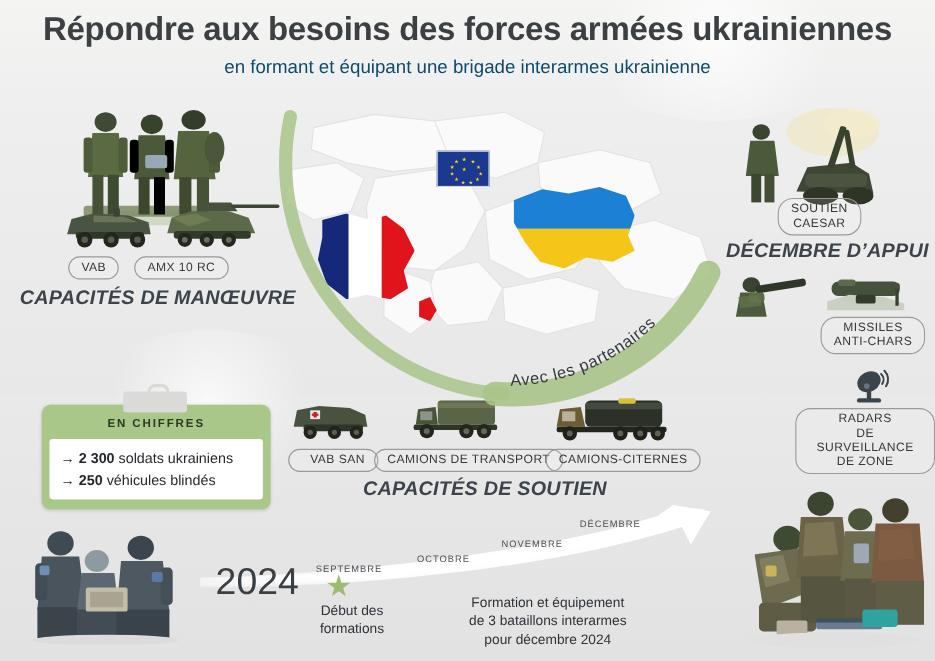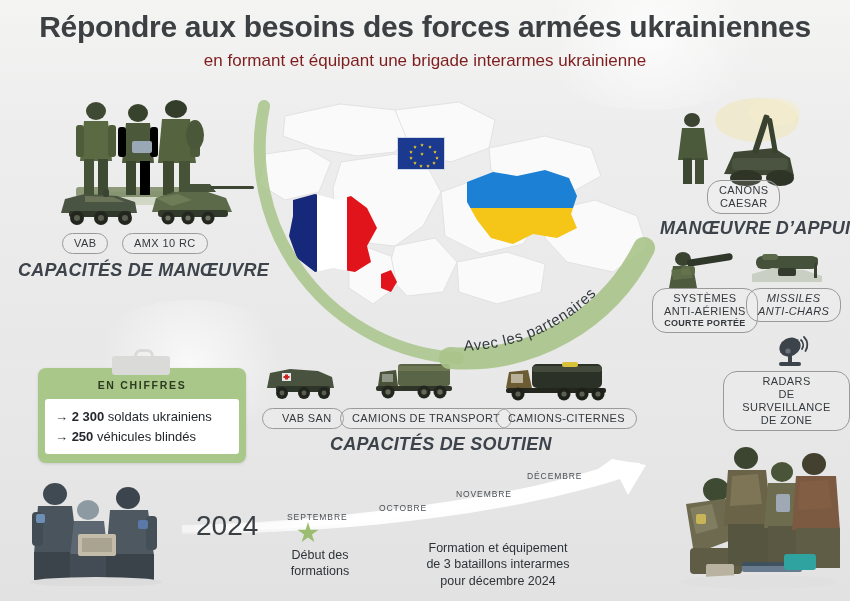--- a/index.html
+++ b/index.html
@@ -31,21 +31,21 @@
     pointer-events:none;
   }
 
   
   .header { position: absolute; top: 10px; left: 0; width: 850px; text-align: center; z-index: 6; }
   .title {
     font-size: 30px; font-weight: bold; color: #3c4043;
     letter-spacing: -0.3px; line-height: 1.1;
   }
   .subtitle {
-    font-size: 17px; color: #7f1d1d; margin-top: 8px; line-height: 1.2;
+    font-size: 17px; color: #0c4a6e; margin-top: 8px; line-height: 1.2;
   }
 
   
   .pill {
     display: inline-block;
     border: 1.2px solid #9a9a9a;
     border-radius: 14px;
     padding: 3px 11px;
     font-size: 11px;
     color: #35393d;
@@ -89,21 +89,21 @@
   
   #arc-svg { position:absolute; left: 240px; top: 90px; width: 420px; height: 280px; z-index:4; pointer-events:none;}
 
   
   #caesar-img { left: 662px; top: 96px; width: 160px; height: 98px; }
   #caesar-pill{ position:absolute; left: 707px; top: 180px; z-index:5;}
   #cap-appui  { position:absolute; left: 660px; top: 218px; }
   #aa-img     { left: 663px; top: 248px; width: 75px; height: 42px; }
   #at-img     { left: 748px; top: 248px; width: 85px; height: 42px; }
   #aa-pill    { position:absolute; left: 652px; top: 288px; }
-  #at-pill    { position:absolute; left: 746px; top: 288px; font-style: italic; }
+  #at-pill    { position:absolute; left: 746px; top: 288px; }
   #radar-img  { left: 768px; top: 334px; width: 46px; height: 38px; }
   #radar-pill { position:absolute; left: 723px; top: 371px; }
 
   
   #chiffres { position: absolute; left: 38px; top: 368px; width: 208px; z-index:5;}
   .clip {
     position:absolute; left: 74px; top: -12px; width: 58px; height: 19px;
     background:#dadbd9; border-radius:3px;
   }
   .clip::after{
@@ -129,21 +129,21 @@
   #vabsan-img { left: 262px; top: 362px; width: 78px; height: 40px; }
   #camion-img { left: 372px; top: 358px; width: 86px; height: 44px; }
   #citerne-img{ left: 502px; top: 358px; width: 110px; height: 44px; }
   #vabsan-pill { position:absolute; left: 262px;  top: 408px; padding-left: 19px; }
   #camion-pill { position:absolute; left: 340px;  top: 408px; }
   #citerne-pill{ position:absolute; left: 496px;  top: 408px; }
   #cap-soutien { position:absolute; left: 330px; top: 434px; }
 
   
   #timeline { position:absolute; left:0; top: 455px; width:850px; height: 146px; z-index: 4;}
-  #year-2024 { position:absolute; left: 196px; top: 510px; font-size: 28px; color:#3a3f44; }
+  #year-2024 { position:absolute; left: 196px; top: 510px; font-size: 34px; color:#3a3f44; }
   .month {
     position:absolute; font-size: 8.5px; letter-spacing: .9px; color:#4a4f55;
   }
   #m-sep { left: 287px; top: 512px; }
   #m-oct { left: 379px; top: 503px; }
   #m-nov { left: 456px; top: 489px; }
   #m-dec { left: 527px; top: 471px; }
   .star-mark {
     position:absolute; left: 297px; top: 522px; width: 22px; height: 22px;
     background:#9cbd6f;
@@ -328,48 +328,43 @@
         <path d="M62 78 L72 56 L112 52 L128 62 L132 80 Z" fill="#3f4734"></path>
         <rect x="96" y="18" width="6" height="40" rx="2" fill="#39412f" transform="rotate(18 99 38)"></rect>
         <rect x="108" y="22" width="5" height="36" rx="2" fill="#39412f" transform="rotate(-10 110 40)"></rect>
         <ellipse cx="84" cy="82" rx="16" ry="8" fill="#2e3527"></ellipse>
         <ellipse cx="118" cy="82" rx="14" ry="8" fill="#2e3527"></ellipse>
         <rect x="70" y="62" width="56" height="12" rx="4" fill="#4a5440"></rect>
       </g>
     </svg>
   </div>
   <div id="caesar-pill" class="pill multi">
-    <span>CANONS</span><br>
+    <span>SOUTIEN</span><br>
     <span>CAESAR</span>
   </div>
-  <div id="cap-appui" class="cap-heading">MANŒUVRE D’APPUI</div>
+  <div id="cap-appui" class="cap-heading">DÉCEMBRE D’APPUI</div>
 
   <div class="photo" id="aa-img">
     <svg width="75" height="42" viewBox="0 0 75 42">
       <ellipse cx="20" cy="11" rx="8" ry="7" fill="#39432f"></ellipse>
       <path d="M10 18 L30 18 L34 40 L6 40 Z" fill="#4d5a3d"></path>
       <rect x="24" y="12" width="46" height="7" rx="3" fill="#2f372a" transform="rotate(-9 24 15)"></rect>
       <rect x="18" y="18" width="14" height="9" rx="3" fill="#5c6a48"></rect>
       <path d="M8 22 L26 20 L30 30 L10 32 Z" fill="#6b7a52" opacity=".6"></path>
     </svg>
   </div>
   <div class="photo" id="at-img">
     <svg width="85" height="42" viewBox="0 0 85 42">
       <rect x="8" y="8" width="62" height="13" rx="6" fill="#46513c"></rect>
       <rect x="14" y="6" width="16" height="6" rx="3" fill="#5c6a4c"></rect>
       <path d="M4 26 L24 20 L56 22 L74 28 L74 34 L4 34 Z" fill="#c9cfc2"></path>
       <rect x="30" y="20" width="18" height="8" rx="2" fill="#333b2c"></rect>
       <rect x="66" y="14" width="3" height="16" fill="#3a4331"></rect>
       <circle cx="67" cy="12" r="3" fill="#454f3a"></circle>
     </svg>
-  </div>
-  <div id="aa-pill" class="pill multi">
-    <span>SYSTÈMES</span><br>
-    <span>ANTI-AÉRIENS</span>
-    <span class="sub">COURTE PORTÉE</span>
   </div>
   <div id="at-pill" class="pill multi">
     <span>MISSILES</span><br>
     <span>ANTI-CHARS</span>
   </div>
 
   <div class="photo" id="radar-img">
     <svg width="46" height="38" viewBox="0 0 46 38">
       <g fill="#3d434a">
         <ellipse cx="22" cy="13" rx="11" ry="9" transform="rotate(-28 22 13)"></ellipse>

